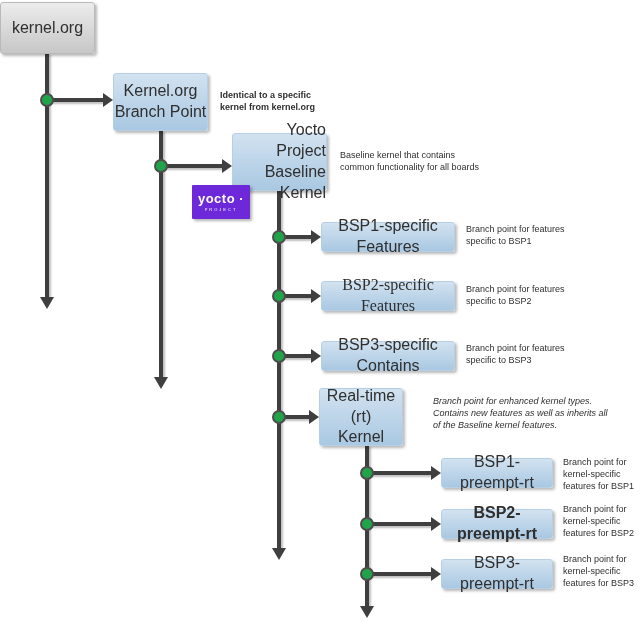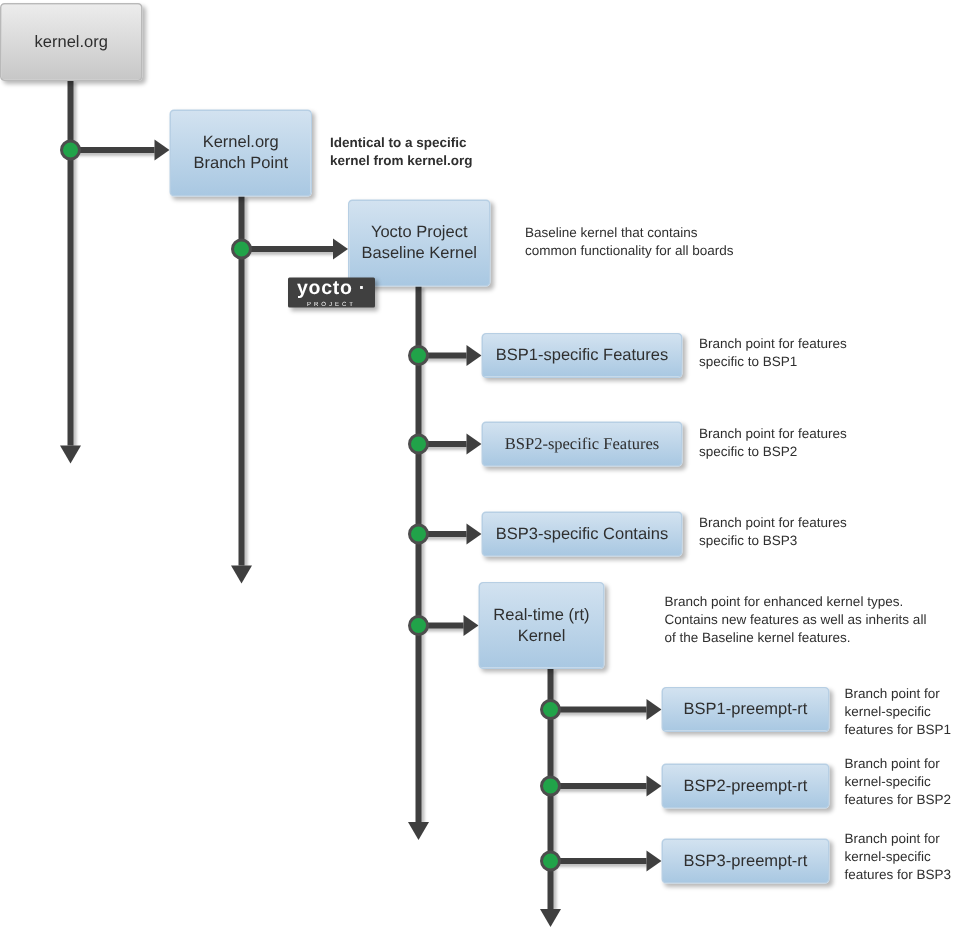--- a/index.html
+++ b/index.html
@@ -3,21 +3,21 @@
 <meta charset="utf-8">
 <style>
   html,body{margin:0;padding:0;}
   body{
     width:641px;height:623px;position:relative;background:#ffffff;
     font-family:"Liberation Sans", sans-serif;overflow:hidden;
   }
   .node{
     position:absolute;box-sizing:border-box;border-radius:3px;
     display:flex;align-items:center;justify-content:center;text-align:center;
-    font-size:11px;line-height:1.3;color:#2f2f2f;
+    font-size:16px;line-height:1.3;color:#2f2f2f;
     box-shadow:2px 2px 3px rgba(0,0,0,0.28);white-space:pre-line;
   }
   .blue{background:linear-gradient(#d2e2f0,#a9c8e2);border:1px solid #b7cfe4;}
   .gray{background:linear-gradient(#ececec,#c7c7c7);border:1px solid #b9b9b9;}
   .vline{position:absolute;width:4px;background:#3f3f3f;box-shadow:2px 1px 2px rgba(0,0,0,0.25);}
   .vline::after{
     content:'';position:absolute;left:-5px;bottom:-12px;
     border:7px solid transparent;border-bottom:none;border-top:12px solid #3f3f3f;
   }
   .harrow{position:absolute;height:4px;background:#3f3f3f;box-shadow:1px 2px 2px rgba(0,0,0,0.25);}
@@ -26,36 +26,36 @@
     border:7px solid transparent;border-right:none;border-left:10px solid #3f3f3f;
   }
   .dot{
     position:absolute;width:14px;height:14px;border-radius:50%;box-sizing:border-box;
     background:#21a349;border:2px solid #4d4d4d;
   }
   .ann{
     position:absolute;font-size:9px;line-height:1.35;color:#2f2f2f;white-space:pre-line;
   }
   .logo{
-    position:absolute;left:192px;top:185px;width:58px;height:20px;background:#404040;
+    position:absolute;left:192px;top:185px;width:58px;height:34px;background:#6d28d9;
     border-radius:1px;display:flex;flex-direction:column;align-items:center;justify-content:center;
     box-shadow:2px 2px 3px rgba(0,0,0,0.3);
   }
   .logo .brand{color:#fff;font-size:13px;line-height:13px;font-weight:bold;letter-spacing:0.5px;}
   .logo .sub{color:#fff;font-size:4px;letter-spacing:2px;margin-top:2px;}
   
   #n-kernelorg{left:0;top:2px;width:95px;height:52px;}
   #n-branchpoint{left:113px;top:73px;width:95px;height:58px;}
-  #n-baseline{left:232px;top:133px;width:95px;height:58px;}
-  #n-bsp1{left:321px;top:222px;width:134px;height:30px;text-align:right;}
+  #n-baseline{left:232px;top:133px;width:95px;height:58px;text-align:right;}
+  #n-bsp1{left:321px;top:222px;width:134px;height:30px;}
   #n-bsp2{left:321px;top:281px;width:134px;height:30px;font-family:Liberation Serif, serif;}
   #n-bsp3{left:321px;top:341px;width:134px;height:30px;}
   #n-realtime{left:319px;top:388px;width:84px;height:58px;}
   #n-bsp1rt{left:441px;top:458px;width:112px;height:30px;}
-  #n-bsp2rt{left:441px;top:509px;width:112px;height:30px;}
+  #n-bsp2rt{left:441px;top:509px;width:112px;height:30px;font-weight:bold;}
   #n-bsp3rt{left:441px;top:559px;width:112px;height:30px;}
   
   #l1{left:45px;top:54px;height:243px;}
   #l2{left:159px;top:131px;height:246px;}
   #l3{left:277px;top:191px;height:357px;}
   #l4{left:365px;top:446px;height:160px;}
   
   #a1{left:47px;top:98px;width:56px;}
   #a2{left:161px;top:164px;width:61px;}
   #a3{left:279px;top:235px;width:32px;}
@@ -70,25 +70,25 @@
   #d2{left:154px;top:159px;}
   #d3{left:272px;top:230px;}
   #d4{left:272px;top:289px;}
   #d5{left:272px;top:349px;}
   #d6{left:272px;top:410px;}
   #d7{left:360px;top:466px;}
   #d8{left:360px;top:517px;}
   #d9{left:360px;top:567px;}
   
   #t-branchpoint{left:220px;top:89px;font-weight:bold;}
-  #t-baseline{left:350px;top:149px;}
+  #t-baseline{left:340px;top:149px;}
   #t-bsp1{left:466px;top:223px;}
   #t-bsp2{left:466px;top:283px;}
   #t-bsp3{left:466px;top:342px;}
-  #t-realtime{left:443px;top:395px;}
+  #t-realtime{left:433px;top:395px;font-style:italic;}
   #t-bsp1rt{left:563px;top:456px;}
   #t-bsp2rt{left:563px;top:503px;}
   #t-bsp3rt{left:563px;top:553px;}
 </style>
 </head>
 <body>
 
 <div class="vline" id="l1"></div>
 <div class="vline" id="l2"></div>
 <div class="vline" id="l3"></div>

